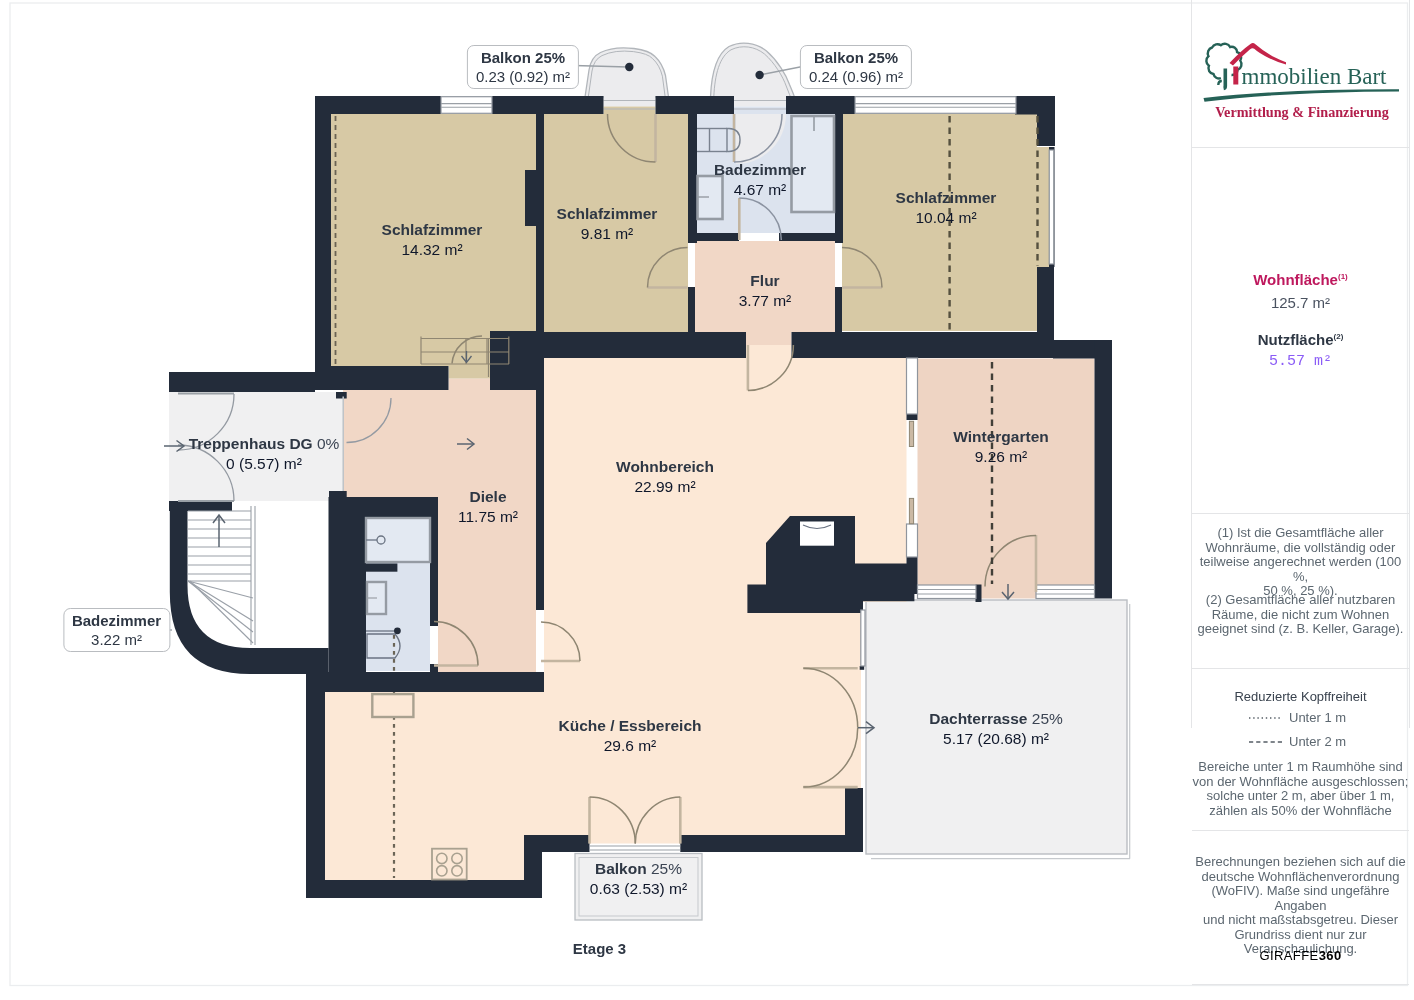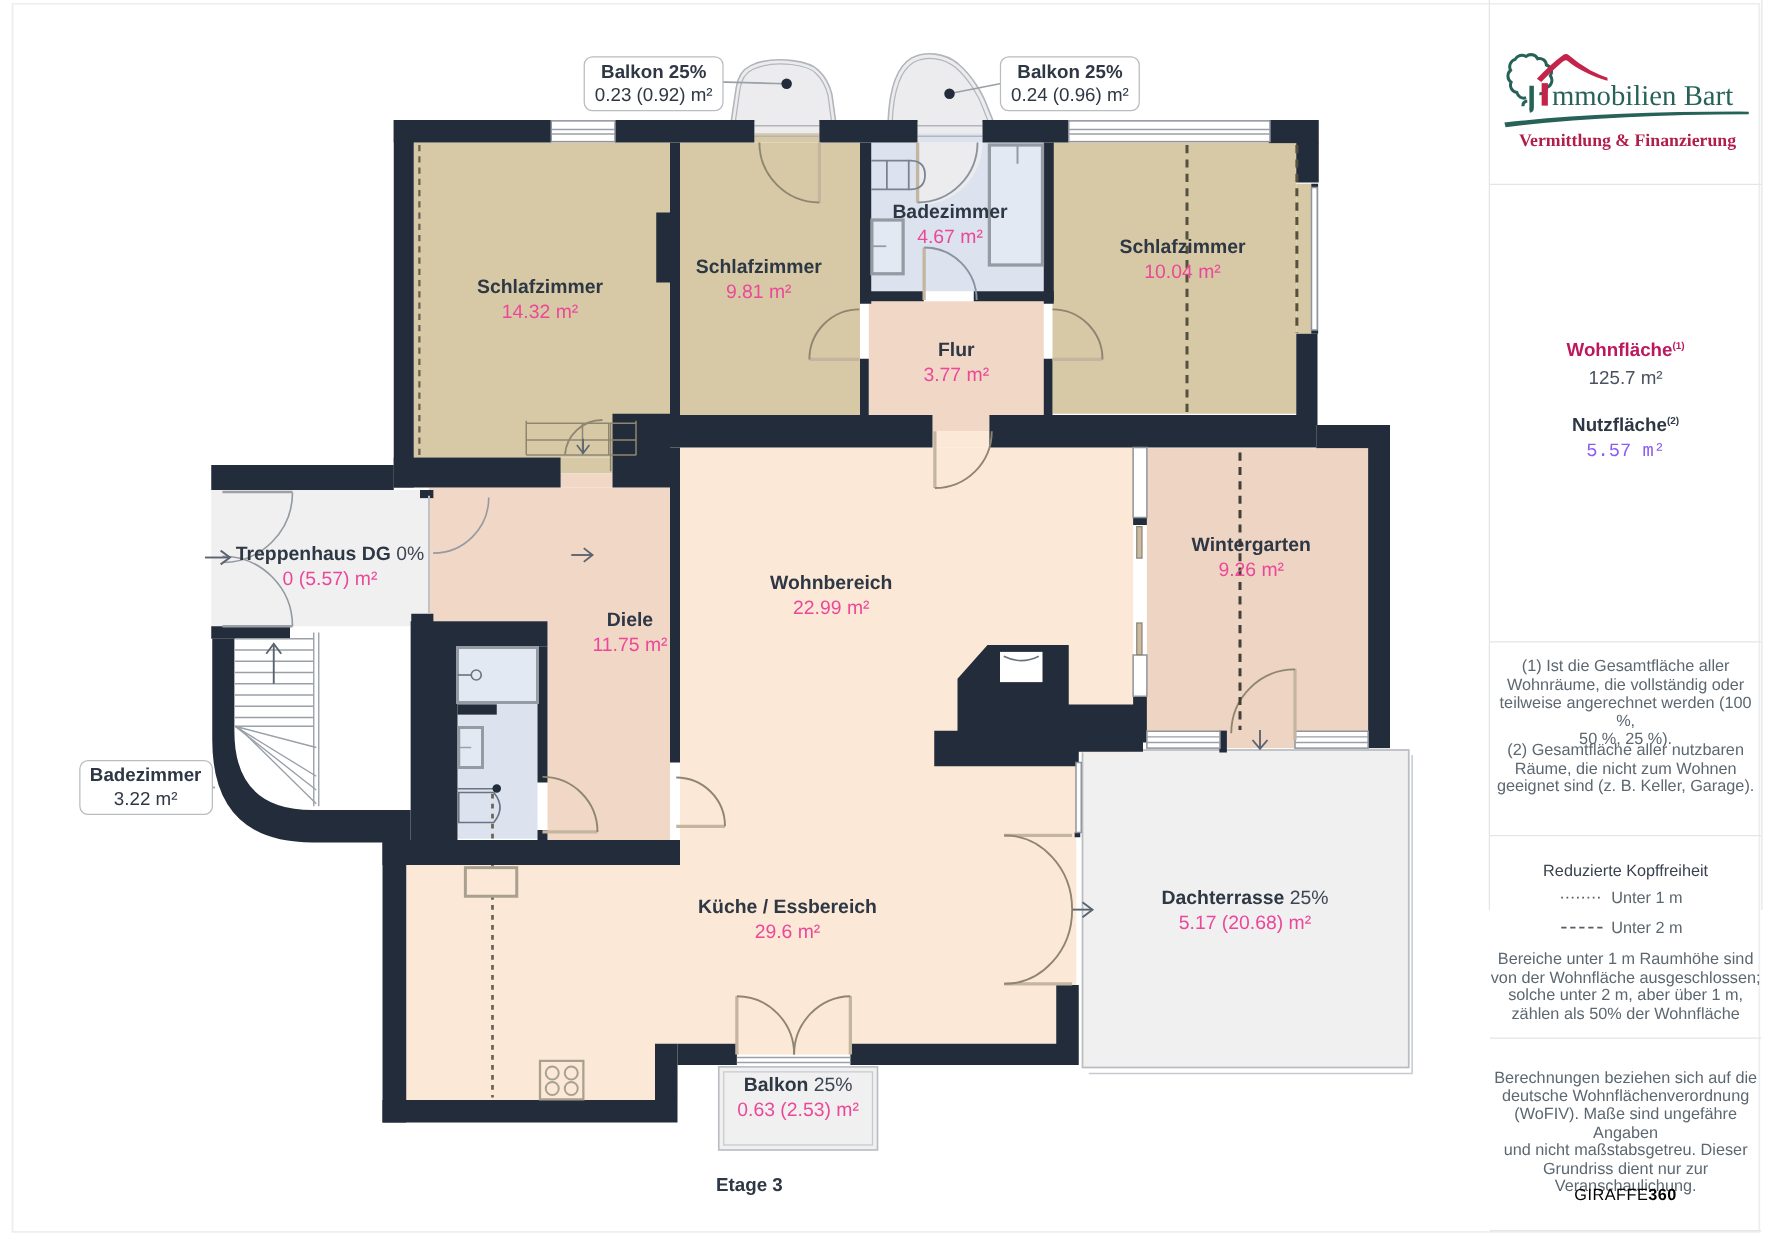--- a/index.html
+++ b/index.html
@@ -2,21 +2,21 @@
 <html><head>
 <meta charset="utf-8">
 <style>
   html,body{margin:0;padding:0;background:#ffffff;}
   body{width:1414px;height:1000px;position:relative;overflow:hidden;
        font-family:"Liberation Sans", sans-serif;}
   #plan{position:absolute;left:0;top:0;}
   .lbl{position:absolute;transform:translate(-50%,0);text-align:center;
        color:#2e3744;font-size:15.5px;line-height:20px;white-space:nowrap;}
   .lbl b{font-weight:bold;color:#2e3744;}
-  .lbl .v{font-weight:normal;color:#ec4899;}
+  .lbl .v{font-weight:normal;color:#0f172a;}
   .lbl .pc{font-weight:normal;color:#3c4554;}
   .bx{position:absolute;transform:translate(-50%,0);text-align:center;
       background:#ffffff;border:1.5px solid #b9bcc0;border-radius:7px;
       color:#2e3744;font-size:15px;line-height:19px;white-space:nowrap;
       padding:2px 8px;}
   .sb{position:absolute;left:1191px;top:0;width:217px;height:728px;
       border-left:1px solid #e4e5e7;border-right:1px solid #e4e5e7;}
   .sb .sep{position:absolute;left:0;width:100%;height:0;border-top:1px solid #e4e5e7;}
   .sbt{position:absolute;width:100%;text-align:center;color:#5c6770;
        font-size:13px;line-height:14.5px;}
@@ -283,21 +283,21 @@
   <circle cx="759.6" cy="75" r="4.2" fill="#232c3a"></circle>
 </svg>
 
 <div class="lbl" style="left:432px;top:220px;"><b>Schlafzimmer</b><br><span class="v">14.32 m²</span></div>
 <div class="lbl" style="left:607px;top:204px;"><b>Schlafzimmer</b><br><span class="v">9.81 m²</span></div>
 <div class="lbl" style="left:946px;top:188px;"><b>Schlafzimmer</b><br><span class="v">10.04 m²</span></div>
 <div class="lbl" style="left:760px;top:160px;"><b>Badezimmer</b><br><span class="v">4.67 m²</span></div>
 <div class="lbl" style="left:765px;top:271px;"><b>Flur</b><br><span class="v">3.77 m²</span></div>
 <div class="lbl" style="left:665px;top:457px;"><b>Wohnbereich</b><br><span class="v">22.99 m²</span></div>
 <div class="lbl" style="left:1001px;top:427px;"><b>Wintergarten</b><br><span class="v">9.26 m²</span></div>
-<div class="lbl" style="left:488px;top:487px;margin-left:16px;"><b>Diele</b><br><span class="v">11.75 m²</span></div>
+<div class="lbl" style="left:488px;top:487px;"><b>Diele</b><br><span class="v">11.75 m²</span></div>
 <div class="lbl" style="left:630px;top:716px;"><b>Küche / Essbereich</b><br><span class="v">29.6 m²</span></div>
 <div class="lbl" style="left:996px;top:709px;"><b>Dachterrasse <span class="pc">25%</span></b><br><span class="v">5.17 (20.68) m²</span></div>
 <div class="lbl" style="left:264px;top:434px;"><b>Treppenhaus DG <span class="pc">0%</span></b><br><span class="v">0 (5.57) m²</span></div>
 <div class="lbl" style="left:638.5px;top:858.5px;"><b>Balkon <span class="pc">25%</span></b><br><span class="v">0.63 (2.53) m²</span></div>
 <div class="lbl" style="left:599.5px;top:939px;font-size:15px;"><b>Etage 3</b></div>
 
 <div class="bx" style="left:523px;top:45px;"><b>Balkon <span class="pc">25%</span></b><br><span class="v">0.23 (0.92) m²</span></div>
 <div class="bx" style="left:856px;top:45px;"><b>Balkon <span class="pc">25%</span></b><br><span class="v">0.24 (0.96) m²</span></div>
 <div class="bx" style="left:116.5px;top:608px;"><b>Badezimmer</b><br><span class="v">3.22 m²</span></div>
 

